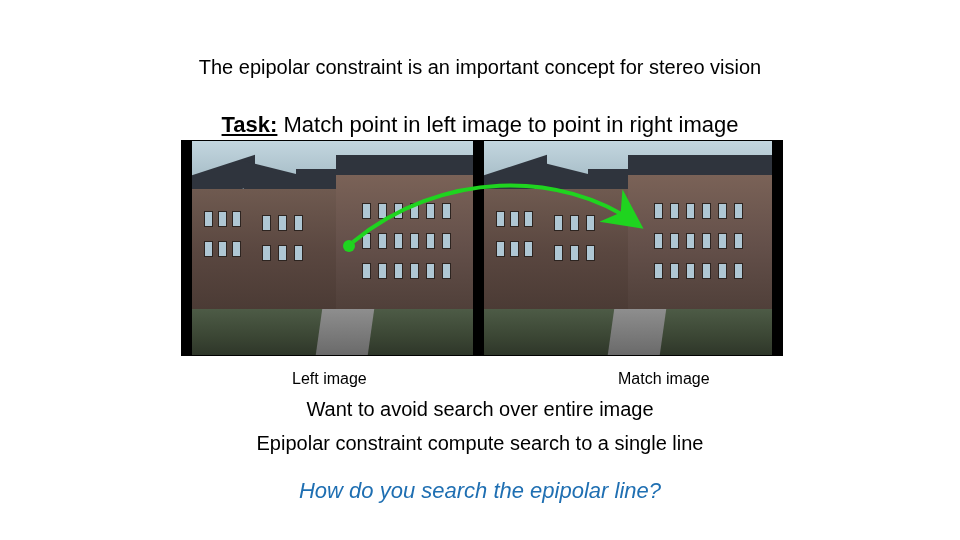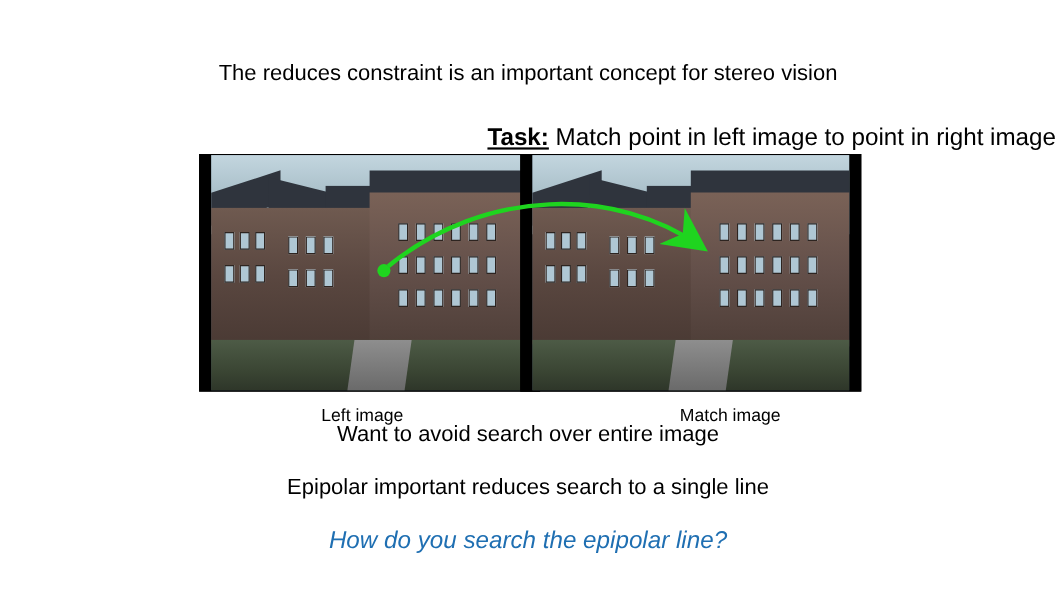--- a/index.html
+++ b/index.html
@@ -22,21 +22,21 @@
     left: 0;
     width: 960px;
     text-align: center;
     font-size: 20px;
   }
   .task {
     position: absolute;
     top: 112px;
     left: 0;
     width: 960px;
-    text-align: right;
+    text-align: center;
     font-size: 22px;
     font-weight: 400;
   }
   .task .label {
     text-decoration: underline;
     font-weight: 700;
   }
   .images-wrap {
     position: absolute;
     top: 140px;
@@ -109,21 +109,21 @@
   }
   .caption {
     position: absolute;
     top: 370px;
     font-size: 16px;
   }
   .cap-left  { left: 292px; }
   .cap-right { left: 618px; }
   .line1 {
     position: absolute;
-    top: 384px;
+    top: 398px;
     left: 0; width: 960px;
     text-align: center;
     font-size: 20px;
   }
   .line2 {
     position: absolute;
     top: 432px;
     left: 0; width: 960px;
     text-align: center;
     font-size: 20px;
@@ -141,21 +141,21 @@
     position: absolute;
     left: 0; top: 0;
     pointer-events: none;
   }
 </style>
 </head>
 <body>
 
 <div class="slide">
 
-  <div class="title">The reduces constraint is an important concept for stereo vision</div>
+  <div class="title">The epipolar constraint is an important concept for stereo vision</div>
 
   <div class="task">
     <span class="label">Task:</span><span> Match point in left image to point in right image</span>
   </div>
 
   <div class="images-wrap">
 
     <div class="img-block img-left">
       <div class="photo">
         <div class="sky"></div>
@@ -254,17 +254,17 @@
       <circle cx="168" cy="106" r="6" fill="#1fd41f"></circle>
       <path d="M172,102 C 260,30 380,30 456,84" stroke="#1fd41f" stroke-width="4" fill="none" marker-end="url(#ah)"></path>
     </svg>
 
   </div>
 
   <div class="caption cap-left">Left image</div>
   <div class="caption cap-right">Match image</div>
 
   <div class="line1">Want to avoid search over entire image</div>
-  <div class="line2">Epipolar important reduces search to a single line</div>
+  <div class="line2">Epipolar constraint compute search to a single line</div>
 
   <div class="question">How do you search the epipolar line?</div>
 
 </div>
 
 </body></html>

